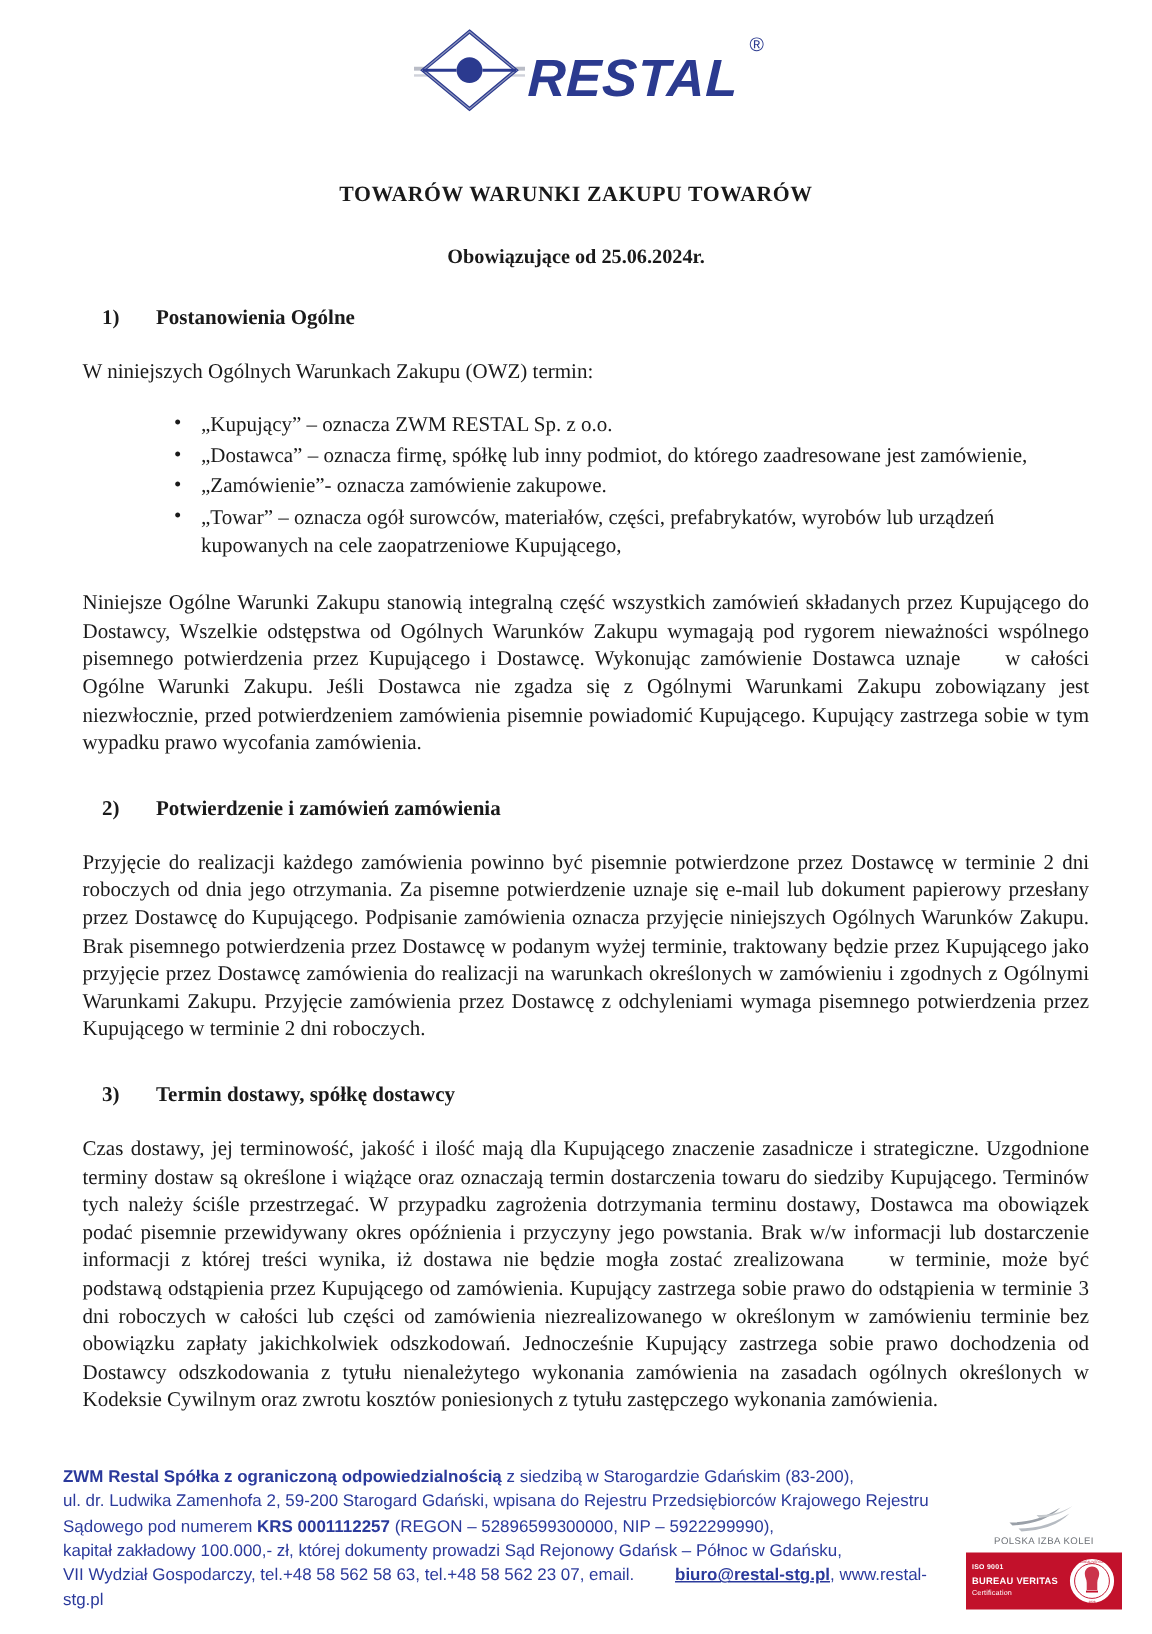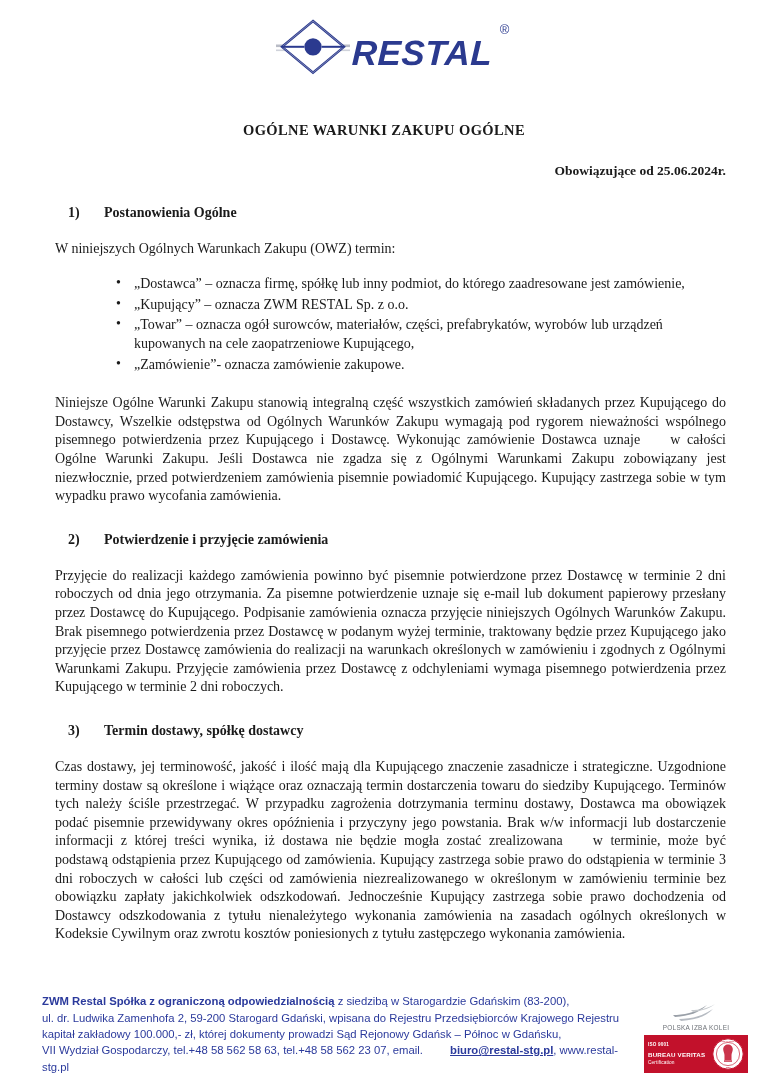--- a/index.html
+++ b/index.html
@@ -72,21 +72,21 @@
 
   
   .doc-title {
     text-align: center;
     font-weight: bold;
     font-size: 14.5px;
     letter-spacing: 0.4px;
     margin: 40px 0 0 0;
   }
   .doc-subtitle {
-    text-align: right;
+    text-align: center;
     font-weight: bold;
     font-size: 13.5px;
     margin: 24px 0 0 0;
   }
 
   
   .section-heading {
     font-weight: bold;
     font-size: 14px;
     margin: 26px 0 0 0;
@@ -216,58 +216,59 @@
             <line x1="45.6" y1="28.8" x2="68" y2="28.8" stroke="#2b3a8f" stroke-width="2"></line>
           </g>
         </svg>
       </div>
       <div class="logo-wordmark">
         <span>RESTAL</span><span class="logo-reg">®</span>
       </div>
     </div>
   </div>
 
-  <div class="doc-title">OGÓLNE WARUNKI ZAKUPU OGÓLNE</div>
+  <div class="doc-title">TOWARÓW WARUNKI ZAKUPU TOWARÓW</div>
   <div class="doc-subtitle">Obowiązujące od 25.06.2024r.</div>
 
   <div class="section-heading">
     <span class="section-num">1)</span>
     <span class="section-title">Postanowienia Ogólne</span>
   </div>
 
   <p class="body lead">W niniejszych Ogólnych Warunkach Zakupu (OWZ) termin:</p>
 
   <ul class="defs">
+    <li>„Kupujący” – oznacza ZWM RESTAL Sp. z o.o.</li>
     <li>„Dostawca” – oznacza firmę, spółkę lub inny podmiot, do którego zaadresowane jest zamówienie,</li>
-    <li>„Kupujący” – oznacza ZWM RESTAL Sp. z o.o.</li>
+    <li>„Zamówienie”- oznacza zamówienie zakupowe.</li>
     <li>„Towar” – oznacza ogół surowców, materiałów, części, prefabrykatów, wyrobów lub urządzeń kupowanych na cele zaopatrzeniowe Kupującego,</li>
-    <li>„Zamówienie”- oznacza zamówienie zakupowe.</li>
   </ul>
 
   <p class="body"><span>Niniejsze Ogólne Warunki Zakupu stanowią integralną część wszystkich zamówień składanych przez Kupującego do Dostawcy, Wszelkie odstępstwa od Ogólnych Warunków Zakupu wymagają pod rygorem nieważności wspólnego pisemnego potwierdzenia przez Kupującego i Dostawcę. Wykonując zamówienie Dostawca uznaje</span><span class="gap-fill"></span><span>w całości Ogólne Warunki Zakupu. Jeśli Dostawca nie zgadza się z Ogólnymi Warunkami Zakupu zobowiązany jest niezwłocznie, przed potwierdzeniem zamówienia pisemnie powiadomić Kupującego. Kupujący zastrzega sobie w tym wypadku prawo wycofania zamówienia.</span></p>
 
   <div class="section-heading">
     <span class="section-num">2)</span>
-    <span class="section-title">Potwierdzenie i przyjęcie zamówienia</span>
+    <span class="section-title">Potwierdzenie i zamówień zamówienia</span>
   </div>
 
   <p class="body">Przyjęcie do realizacji każdego zamówienia powinno być pisemnie potwierdzone przez Dostawcę w terminie 2 dni roboczych od dnia jego otrzymania. Za pisemne potwierdzenie uznaje się e-mail lub dokument papierowy przesłany przez Dostawcę do Kupującego. Podpisanie zamówienia oznacza przyjęcie niniejszych Ogólnych Warunków Zakupu. Brak pisemnego potwierdzenia przez Dostawcę w podanym wyżej terminie, traktowany będzie przez Kupującego jako przyjęcie przez Dostawcę zamówienia do realizacji na warunkach określonych w zamówieniu i zgodnych z Ogólnymi Warunkami Zakupu. Przyjęcie zamówienia przez Dostawcę z odchyleniami wymaga pisemnego potwierdzenia przez Kupującego w terminie 2 dni roboczych.</p>
 
   <div class="section-heading">
     <span class="section-num">3)</span>
     <span class="section-title">Termin dostawy, spółkę dostawcy</span>
   </div>
 
   <p class="body"><span>Czas dostawy, jej terminowość, jakość i ilość mają dla Kupującego znaczenie zasadnicze i strategiczne. Uzgodnione terminy dostaw są określone i wiążące oraz oznaczają termin dostarczenia towaru do siedziby Kupującego. Terminów tych należy ściśle przestrzegać. W przypadku zagrożenia dotrzymania terminu dostawy, Dostawca ma obowiązek podać pisemnie przewidywany okres opóźnienia i przyczyny jego powstania. Brak w/w informacji lub dostarczenie informacji z której treści wynika, iż dostawa nie będzie mogła zostać zrealizowana</span><span class="gap-fill"></span><span>w terminie, może być podstawą odstąpienia przez Kupującego od zamówienia. Kupujący zastrzega sobie prawo do odstąpienia w terminie 3 dni roboczych w całości lub części od zamówienia niezrealizowanego w określonym w zamówieniu terminie bez obowiązku zapłaty jakichkolwiek odszkodowań. Jednocześnie Kupujący zastrzega sobie prawo dochodzenia od Dostawcy odszkodowania z tytułu nienależytego wykonania zamówienia na zasadach ogólnych określonych w Kodeksie Cywilnym oraz zwrotu kosztów poniesionych z tytułu zastępczego wykonania zamówienia.</span></p>
 
   <div class="footer">
 
     <div class="footer-text">
       <div><b>ZWM Restal Spółka z ograniczoną odpowiedzialnością</b><span> z siedzibą w Starogardzie Gdańskim (83-200),</span></div>
       <div>ul. dr. Ludwika Zamenhofa 2, 59-200 Starogard Gdański, wpisana do Rejestru Przedsiębiorców Krajowego Rejestru</div>
+      <div><span>Sądowego pod numerem </span><b>KRS 0001112257</b><span> (REGON – 52896599300000, NIP – 5922299990),</span></div>
       <div>kapitał zakładowy 100.000,- zł, której dokumenty prowadzi Sąd Rejonowy Gdańsk – Północ w Gdańsku,</div>
       <div><span>VII Wydział Gospodarczy, tel.+48 58 562 58 63, tel.+48 58 562 23 07, email. </span><a class="mail" href="#">biuro@restal-stg.pl</a><span>, www.restal-stg.pl</span></div>
     </div>
 
     <div class="footer-logos">
 
       <div class="pik">
         <svg width="54" height="22" viewBox="0 0 54 22" xmlns="http://www.w3.org/2000/svg">
           <path d="M4,14 C14,14 26,12 38,4 C30,12 20,15 6,16 Z" fill="#9aa0a8"></path>
           <path d="M10,18 C20,18 32,16 44,8 C36,16 26,19 12,20 Z" fill="#b6bbc2"></path>

